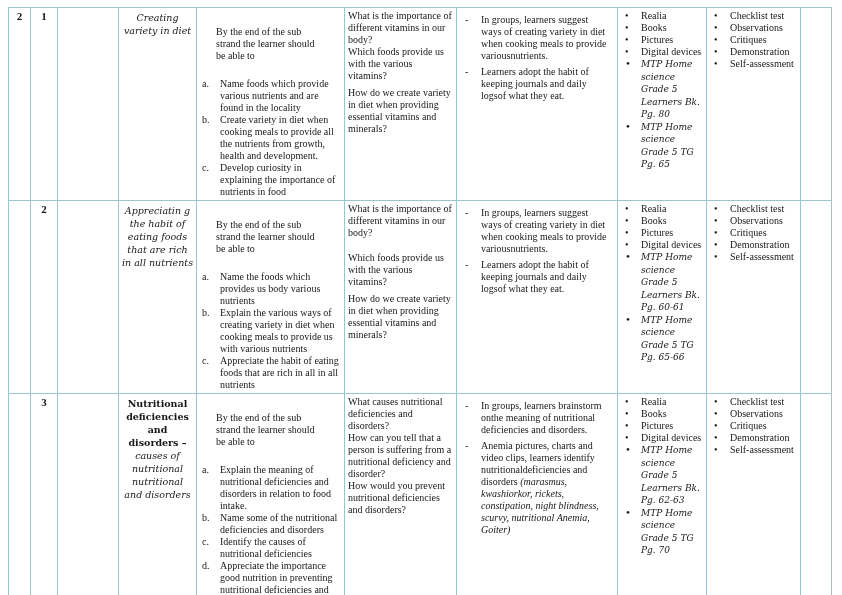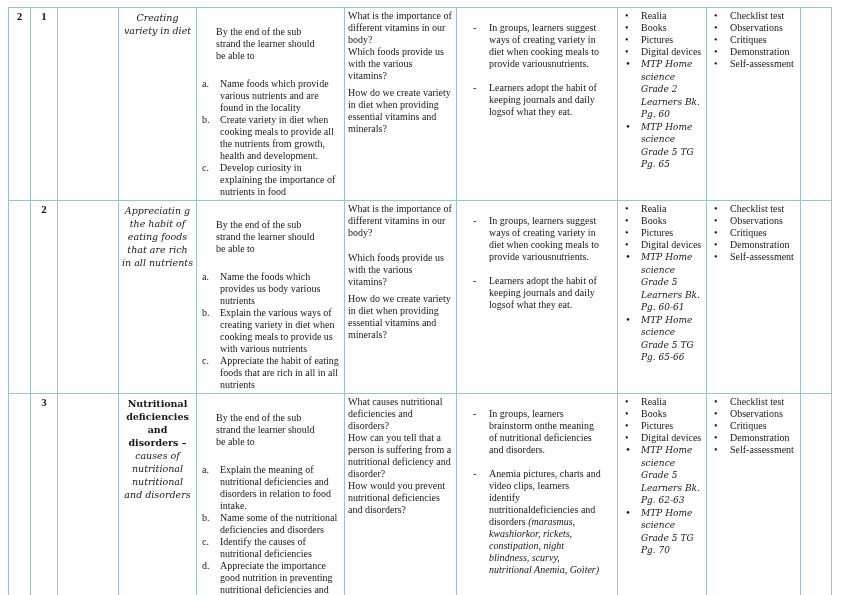--- a/index.html
+++ b/index.html
@@ -31,21 +31,21 @@
   .sub-italic{font-style:italic;font-family:"DejaVu Serif",serif;font-size:9.5px;line-height:13px;}
 
   .intro{margin:16px;}
   .li{position:relative;padding-left:20px;margin:0;}
   .li .lbl{position:absolute;left:2px;}
 
   .c-inq p{margin:0;}
   .gap-s{margin-top:5px !important;}
   .gap-l{margin-top:13px !important;}
 
-  .d-item{position:relative;padding-left:17px;margin:12px;}
+  .d-item{position:relative;padding-left:17px;margin:4px;}
   .d-item::before{content:"-";position:absolute;left:1px;}
 
   .b-item{position:relative;padding-left:20px;margin:0;}
   .b-item::before{content:"\2022";position:absolute;left:4px;font-size:10px;}
   .it{font-style:italic;font-family:"DejaVu Serif",serif;font-size:9px;line-height:12.5px;}
   .exp-it{font-style:italic;}
 </style>
 </head>
 <body>
 
@@ -85,21 +85,21 @@
       </td>
       <td class="c-exp">
         <div class="d-item"><span>In groups, learners suggest ways of creating variety in diet when cooking meals to provide variousnutrients.</span></div>
         <div class="d-item"><span>Learners adopt the habit of keeping journals and daily logsof what they eat.</span></div>
       </td>
       <td class="c-res">
         <div class="b-item">Realia</div>
         <div class="b-item">Books</div>
         <div class="b-item">Pictures</div>
         <div class="b-item">Digital devices</div>
-        <div class="b-item it">MTP Home science Grade 2 Learners Bk. Pg. 60</div>
+        <div class="b-item it">MTP Home science Grade 5 Learners Bk. Pg. 80</div>
         <div class="b-item it">MTP Home science Grade 5 TG Pg. 65</div>
       </td>
       <td class="c-ass">
         <div class="b-item">Checklist test</div>
         <div class="b-item">Observations</div>
         <div class="b-item">Critiques</div>
         <div class="b-item">Demonstration</div>
         <div class="b-item">Self-assessment</div>
       </td>
       <td class="c-rem"></td>

